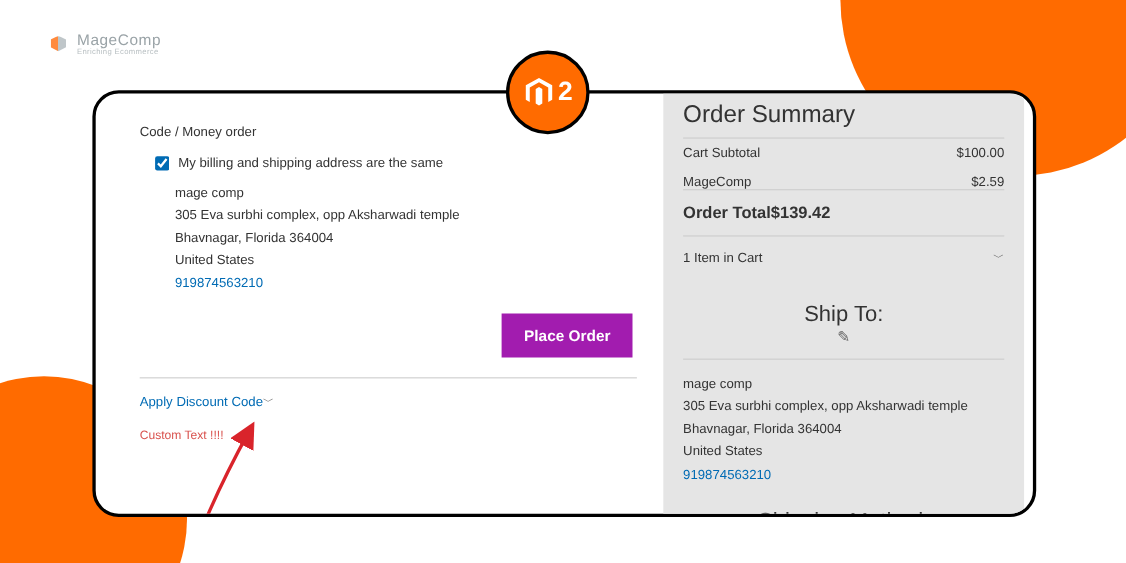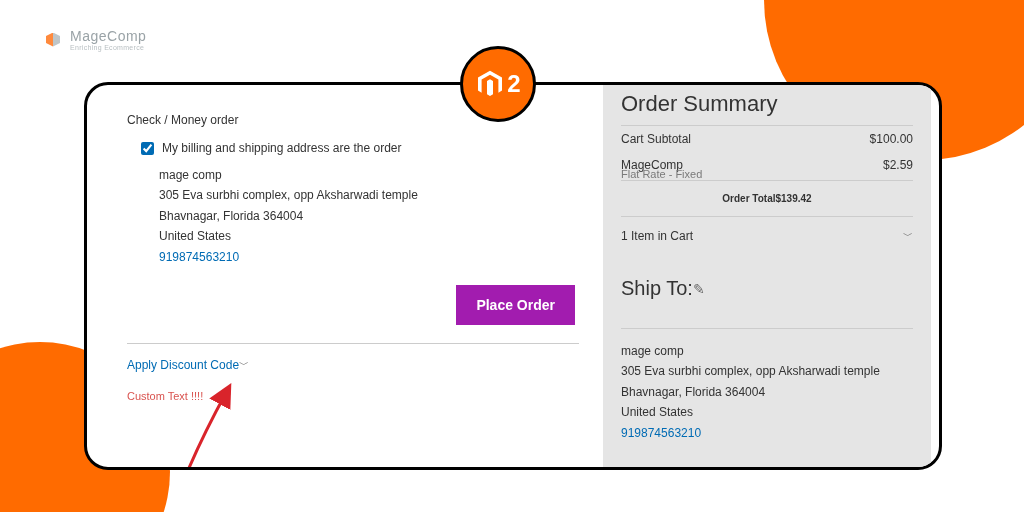--- a/index.html
+++ b/index.html
@@ -60,26 +60,26 @@
     position: absolute; left: 92px; top: 298px; pointer-events: none;
   }
   .right-col {
     width: 328px; background: #e5e5e5; padding: 0 18px 10px 18px;
     font-size: 12px; color: #333; margin-top: -28px; margin-right: -18px;
     height: 388px; overflow: hidden;
   }
   .os-title { font-size: 22px; color: #333; font-weight: 300; border-bottom: 1px solid #ccc; padding: 6px 0 8px 0; }
   .os-row { display: flex; justify-content: space-between; padding: 6px 0; }
   .os-sub { color: #7a7a7a; font-size: 11px; margin-top: -4px; }
-  .os-total-row { display: flex; justify-content: center; padding: 12px 0; font-weight: 700; font-size: 10px; border-top: 1px solid #ccc; }
+  .os-total-row { display: flex; justify-content: flex-start; padding: 12px 0; font-weight: 700; font-size: 15px; border-top: 1px solid #ccc; }
   .cart-items-row { display: flex; justify-content: space-between; align-items: flex-end; padding: 12px 0; border-top: 1px solid #ccc; cursor: pointer; color: #333; }
   .section-head {
-    display: flex; align-items: center;
+    display: flex; justify-content: space-between; align-items: center;
     font-size: 20px; font-weight: 300; color: #333;
-    border-bottom: 1px solid #ccc; padding: 14px 0 28px 0; margin-top: 8px;
+    border-bottom: 1px solid #ccc; padding: 14px 0 12px 0; margin-top: 8px; flex-direction: column;
   }
   .edit-icon { font-size: 14px; color: #666; cursor: pointer; }
   .ship-addr { font-size: 12px; line-height: 1.7; margin-top: 12px; }
 </style>
 </head>
 <body>
 
 <div class="bg-circle-top"></div>
 <div class="bg-circle-bottom"></div>
 
@@ -94,25 +94,25 @@
 <div class="badge">
   <svg viewBox="0 0 100 100">
     <path d="M50 6 L90 28 L90 72 L78 79 L78 35 L50 19 L22 35 L22 79 L10 72 L10 28 Z M40 40 L40 84 L50 90 L60 84 L60 40 L50 34 Z" fill="#fff"></path>
   </svg>
   <span class="badge-text">2</span>
 </div>
 
 <div class="window">
 
   <div class="left-col">
-    <div class="section-title">Check / Money order</div>
+    <div class="section-title">Code / Money order</div>
 
     <label class="check-row">
       <input type="checkbox" checked="" style="">
-      <span>My billing and shipping address are the order</span>
+      <span>My billing and shipping address are the same</span>
     </label>
 
     <div class="addr">
       <div>mage comp</div>
       <div>305 Eva surbhi complex, opp Aksharwadi temple</div>
       <div>Bhavnagar, Florida 364004</div>
       <div>United States</div>
       <div class="phone-link">919874563210</div>
     </div>
 
@@ -143,21 +143,20 @@
     <div class="os-title">Order Summary</div>
 
     <div class="os-row">
       <span>Cart Subtotal</span>
       <span>$100.00</span>
     </div>
     <div class="os-row" style="padding-bottom:0">
       <span>MageComp</span>
       <span>$2.59</span>
     </div>
-    <div class="os-sub">Flat Rate - Fixed</div>
 
     <div class="os-total-row">
       <span>Order Total</span>
       <span>$139.42</span>
     </div>
 
     <div class="cart-items-row">
       <span>1 Item in Cart</span>
       <span class="chevron">﹀</span>
     </div>

